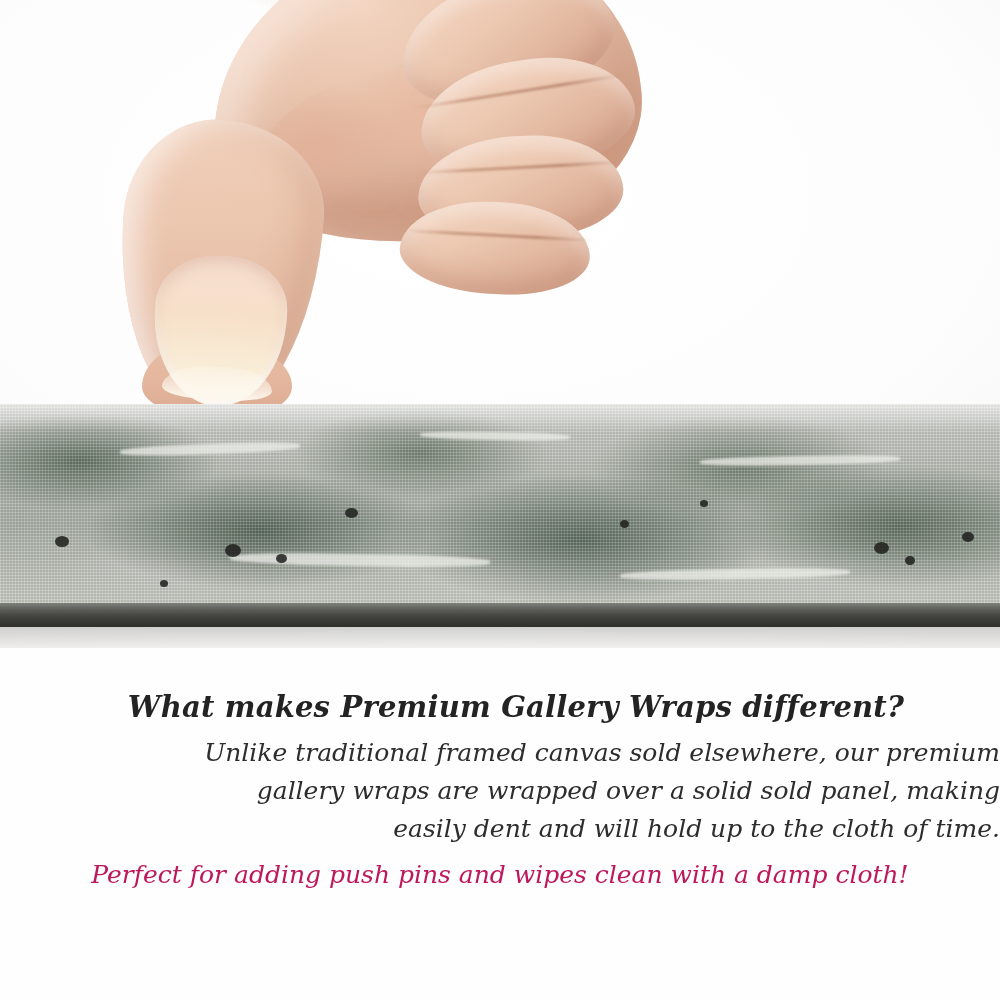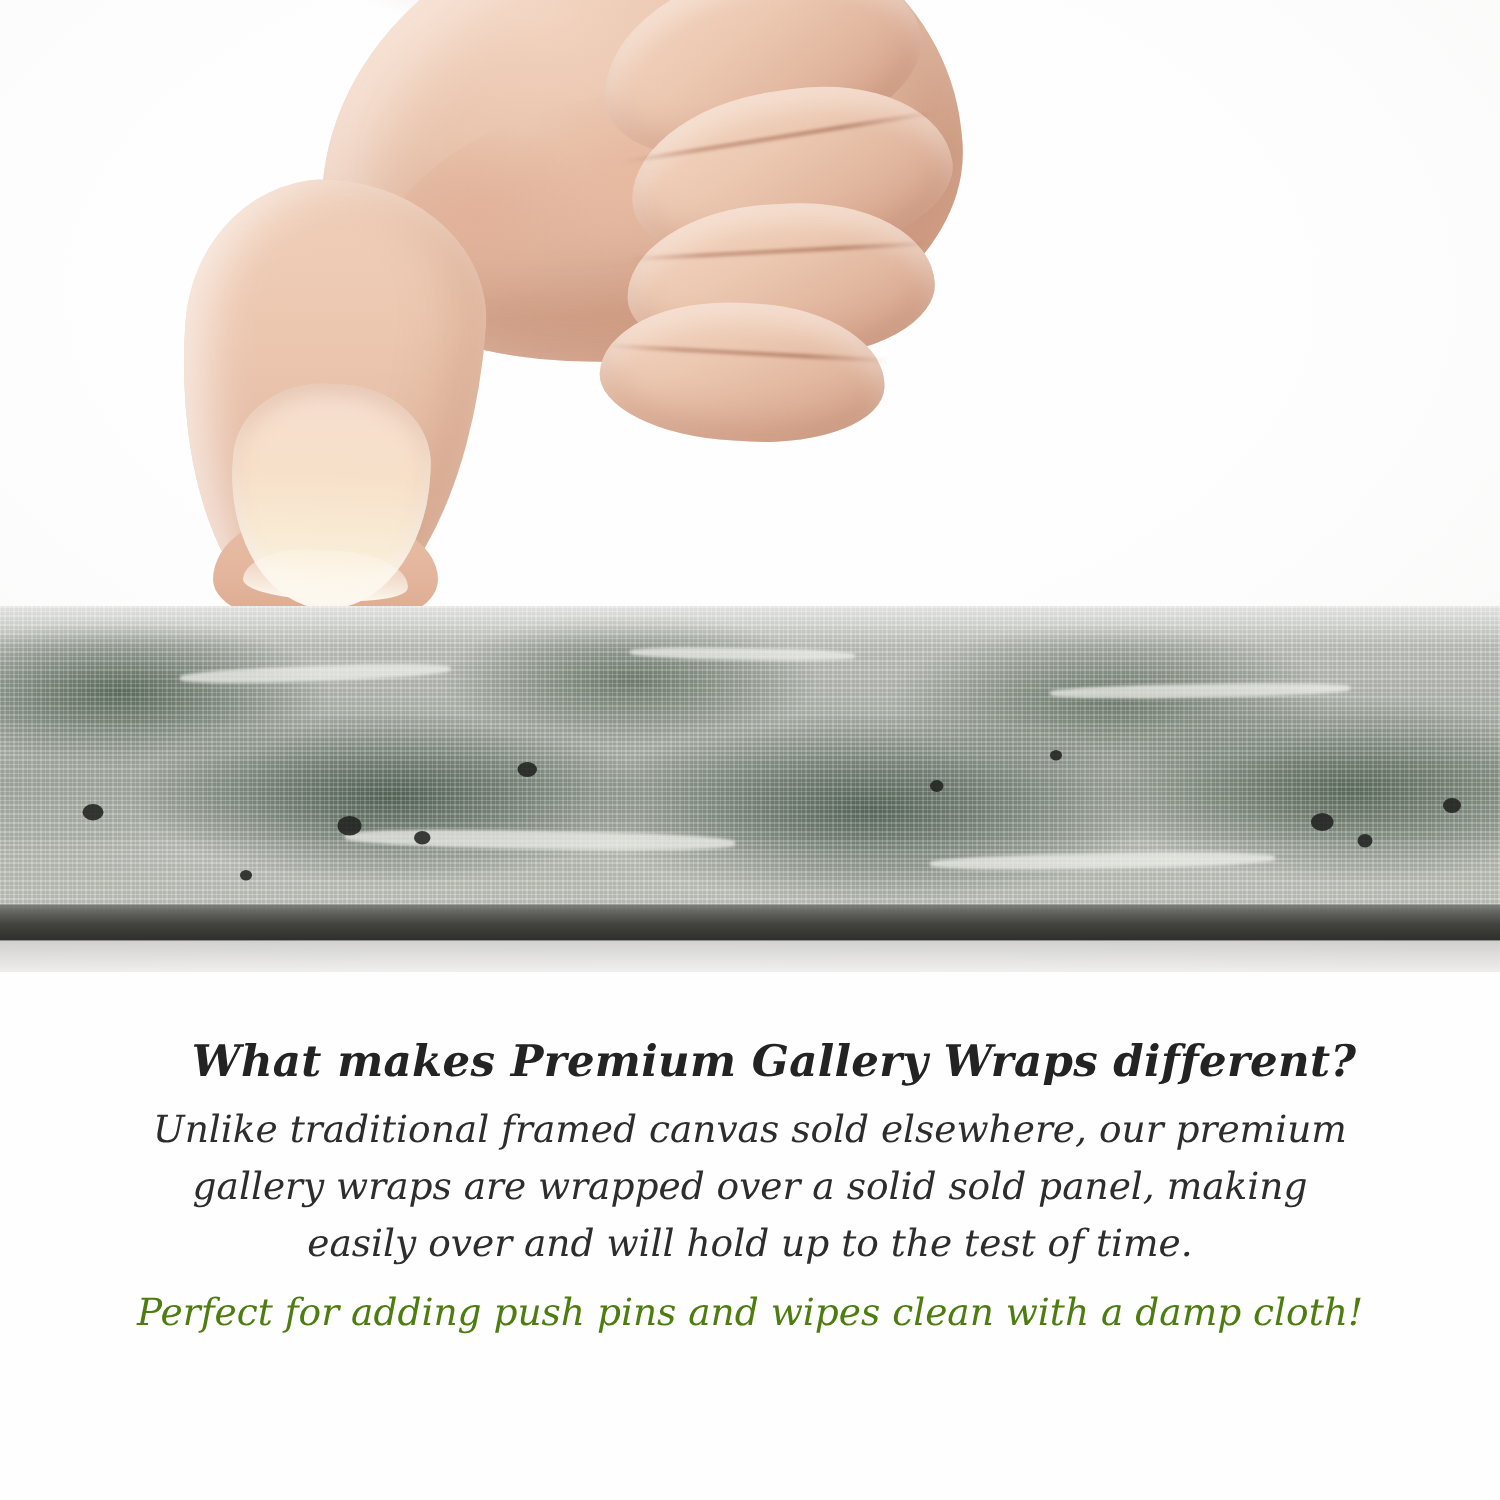--- a/index.html
+++ b/index.html
@@ -265,26 +265,27 @@
     padding-left: 32px;
   }
   .caption-body {
     font-size: 25px;
     line-height: 38px;
     color: #2d2d2d;
   }
   .caption-body .line {
     display: block;
     white-space: nowrap;
+    text-align: right;
   }
   .caption-last {
     margin-top: 8px;
     font-size: 25px;
     line-height: 38px;
-    color: #4d7c0f;
+    color: #be185d;
     white-space: nowrap;
   }
 </style>
 </head>
 <body>
 
 <div class="promo-card">
 
   <div class="photo-area">
     <div class="photo-bg"></div>
@@ -335,18 +336,18 @@
       <div class="slab-edge"></div>
       <div class="slab-shadow"></div>
     </div>
   </div>
 
   <div class="caption">
     <div class="caption-heading">What makes Premium Gallery Wraps different?</div>
     <div class="caption-body">
       <span class="line">Unlike traditional framed canvas sold elsewhere, our premium</span>
       <span class="line">gallery wraps are wrapped over a solid sold panel, making</span>
-      <span class="line">easily over and will hold up to the test of time.</span>
+      <span class="line">easily dent and will hold up to the cloth of time.</span>
     </div>
     <div class="caption-last">Perfect for adding push pins and wipes clean with a damp cloth!</div>
   </div>
 
 </div>
 
 </body></html>

